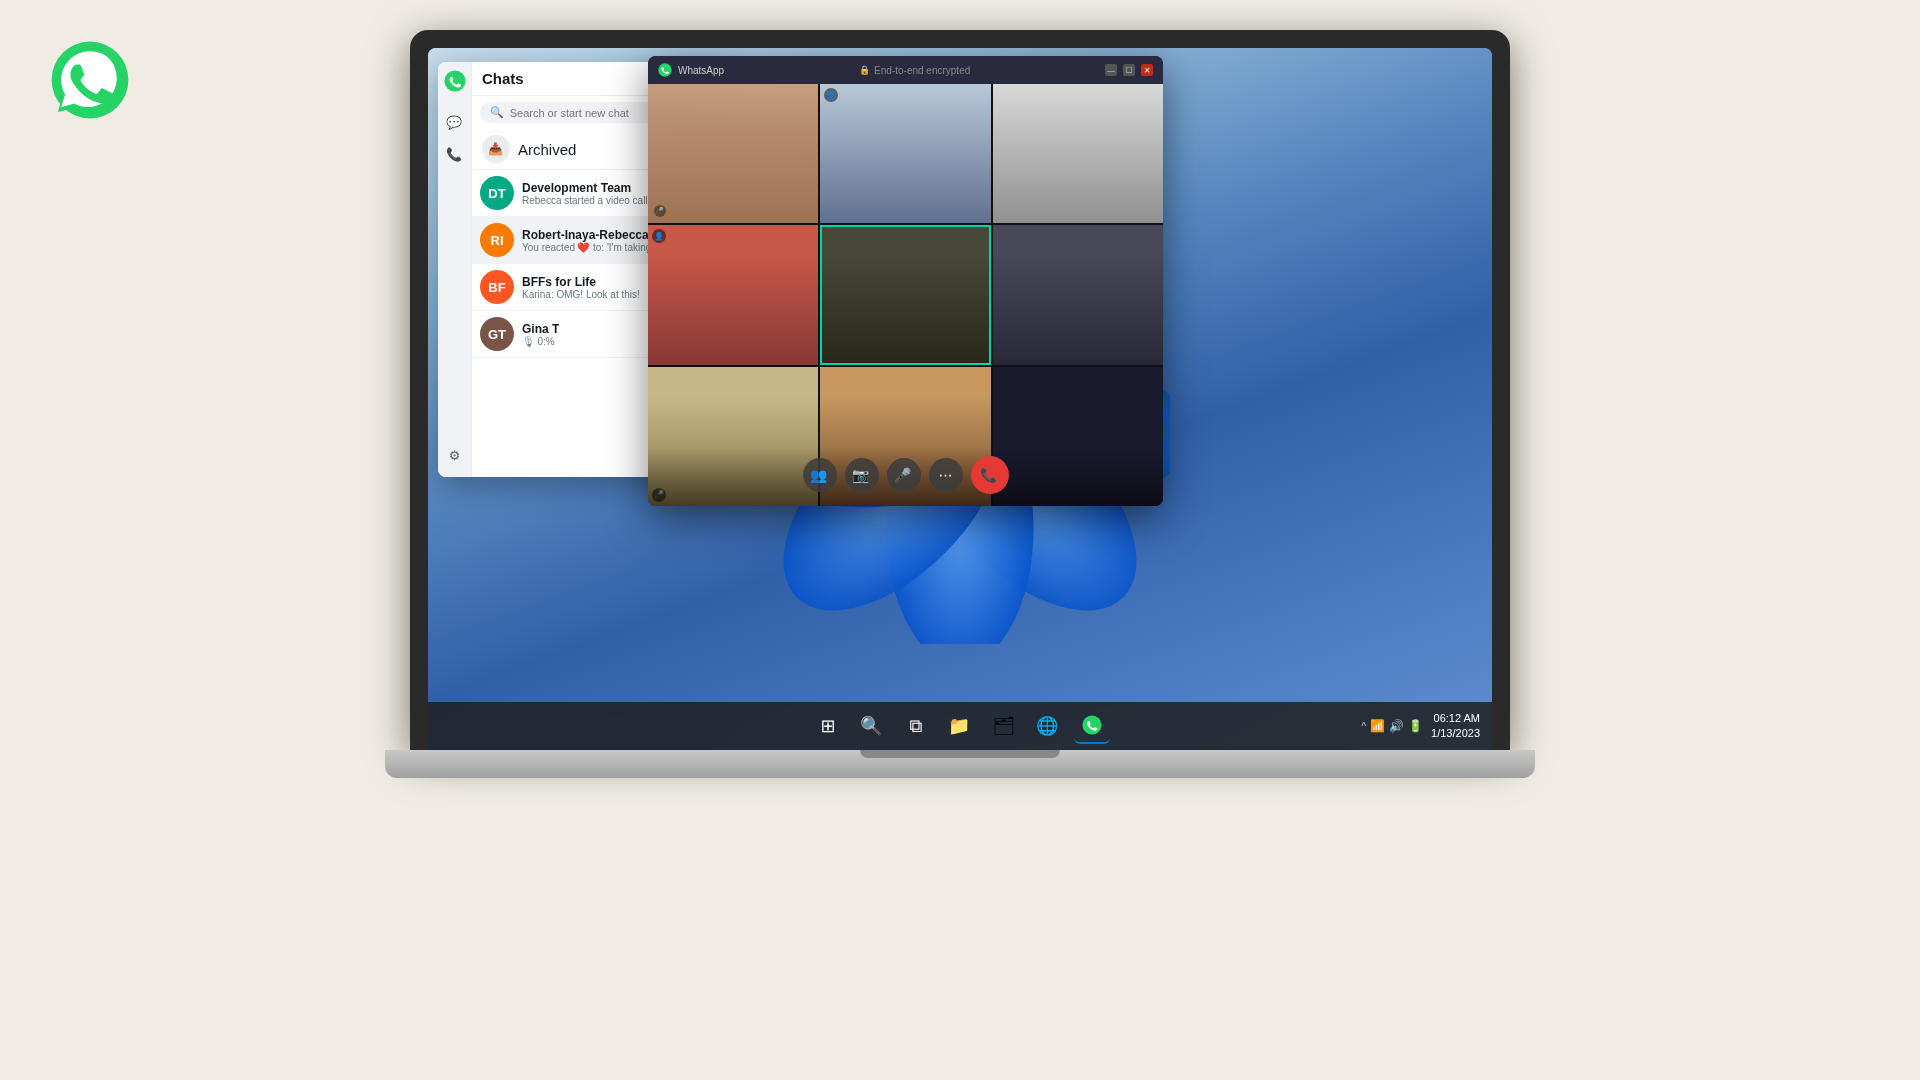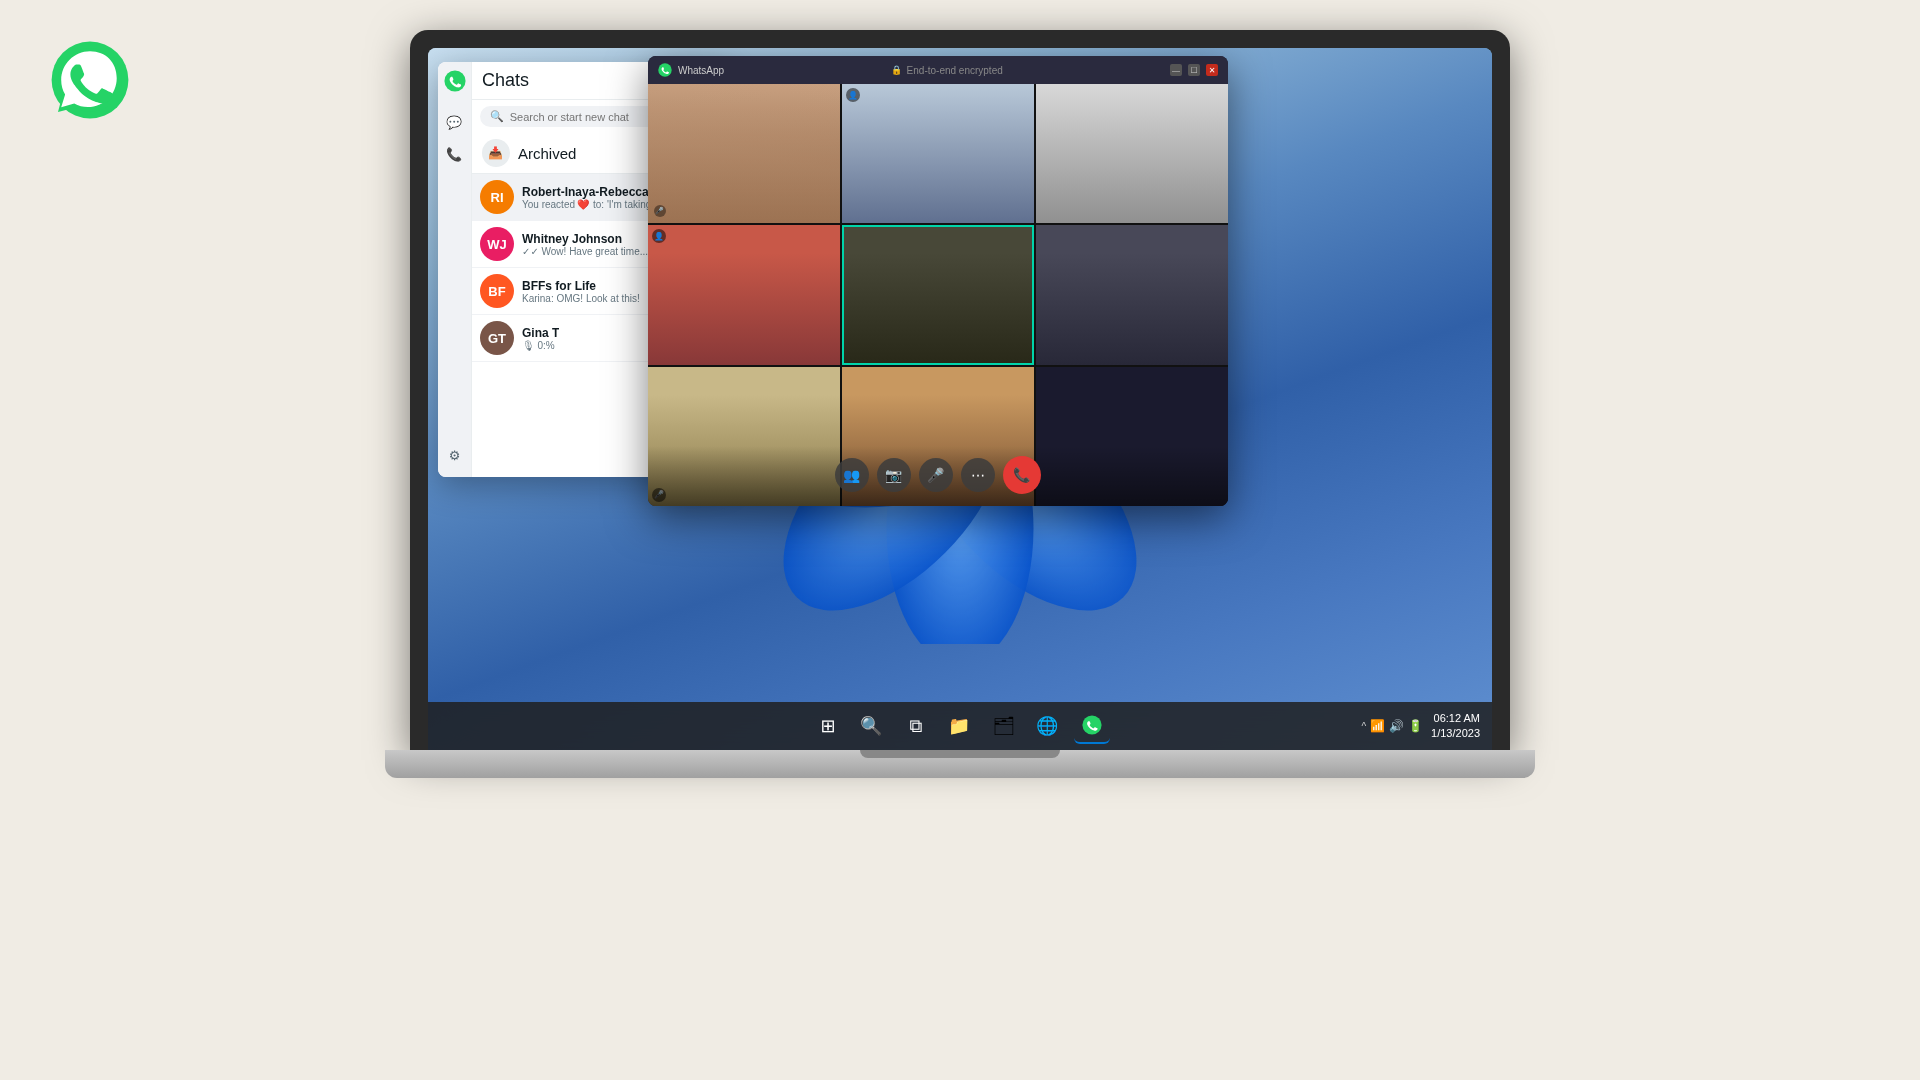--- a/index.html
+++ b/index.html
@@ -190,22 +190,22 @@
 
     .wa-chat-header {
       padding: 8px 10px;
       display: flex;
       align-items: center;
       justify-content: space-between;
       border-bottom: 1px solid #e9edef;
     }
 
     .wa-chat-title {
-      font-size: 18px;
-      font-weight: 400;
+      font-size: 15px;
+      font-weight: 700;
       color: #111b21;
     }
 
     .wa-header-icons {
       display: flex;
       gap: 6px;
       color: #54656f;
       font-size: 14px;
     }
 
@@ -349,21 +349,21 @@
       align-items: center;
       justify-content: center;
       flex-shrink: 0;
     }
 
     
     .video-call-window {
       position: absolute;
       top: 8px;
       left: 220px;
-      width: 580px;
+      width: 515px;
       height: 450px;
       background: #1a1a2e;
       border-radius: 8px;
       box-shadow: 0 12px 40px rgba(0,0,0,0.5);
       overflow: hidden;
       z-index: 8;
       display: flex;
       flex-direction: column;
     }
 
@@ -684,44 +684,44 @@
           </div>
 
           <div class="wa-archived-row">
             <div class="wa-archived-icon">📥</div>
             <span class="wa-archived-text">Archived</span>
             <div class="wa-archived-badge">2</div>
           </div>
 
           <div class="wa-chat-list">
 
+            <div class="wa-chat-item">
+              <div class="wa-avatar" style="background:#00a884;">DT</div>
+              <div class="wa-chat-info">
+                <div class="wa-chat-name-row">
+                  <span class="wa-chat-name">Development Team</span>
+                  <span class="wa-chat-time">11:01</span>
+                </div>
+                <div class="wa-chat-preview">Rebecca started a video call</div>
+              </div>
+            </div>
 
             <div class="wa-chat-item active">
               <div class="wa-avatar" style="background:#f57c00;">RI</div>
               <div class="wa-chat-info">
                 <div class="wa-chat-name-row">
                   <span class="wa-chat-name">Robert-Inaya-Rebecca</span>
                   <span class="wa-chat-time">11:11</span>
                 </div>
                 <div class="wa-chat-preview">You reacted ❤️ to: 'I'm taking n...</div>
               </div>
             </div>
 
 
 
-            <div class="wa-chat-item">
-              <div class="wa-avatar" style="background:#e91e63;">WJ</div>
-              <div class="wa-chat-info">
-                <div class="wa-chat-name-row">
-                  <span class="wa-chat-name">Whitney Johnson</span>
-                  <span class="wa-chat-time">10:04</span>
-                </div>
-                <div class="wa-chat-preview">✓✓ Wow! Have great time...</div>
-              </div>
-            </div>
 
             <div class="wa-chat-item">
               <div class="wa-avatar" style="background:#ff5722;">BF</div>
               <div class="wa-chat-info">
                 <div class="wa-chat-name-row">
                   <span class="wa-chat-name">BFFs for Life</span>
                   <span class="wa-chat-time">9:31</span>
                 </div>
                 <div class="wa-chat-preview">Karina: OMG! Look at this!</div>
               </div>

